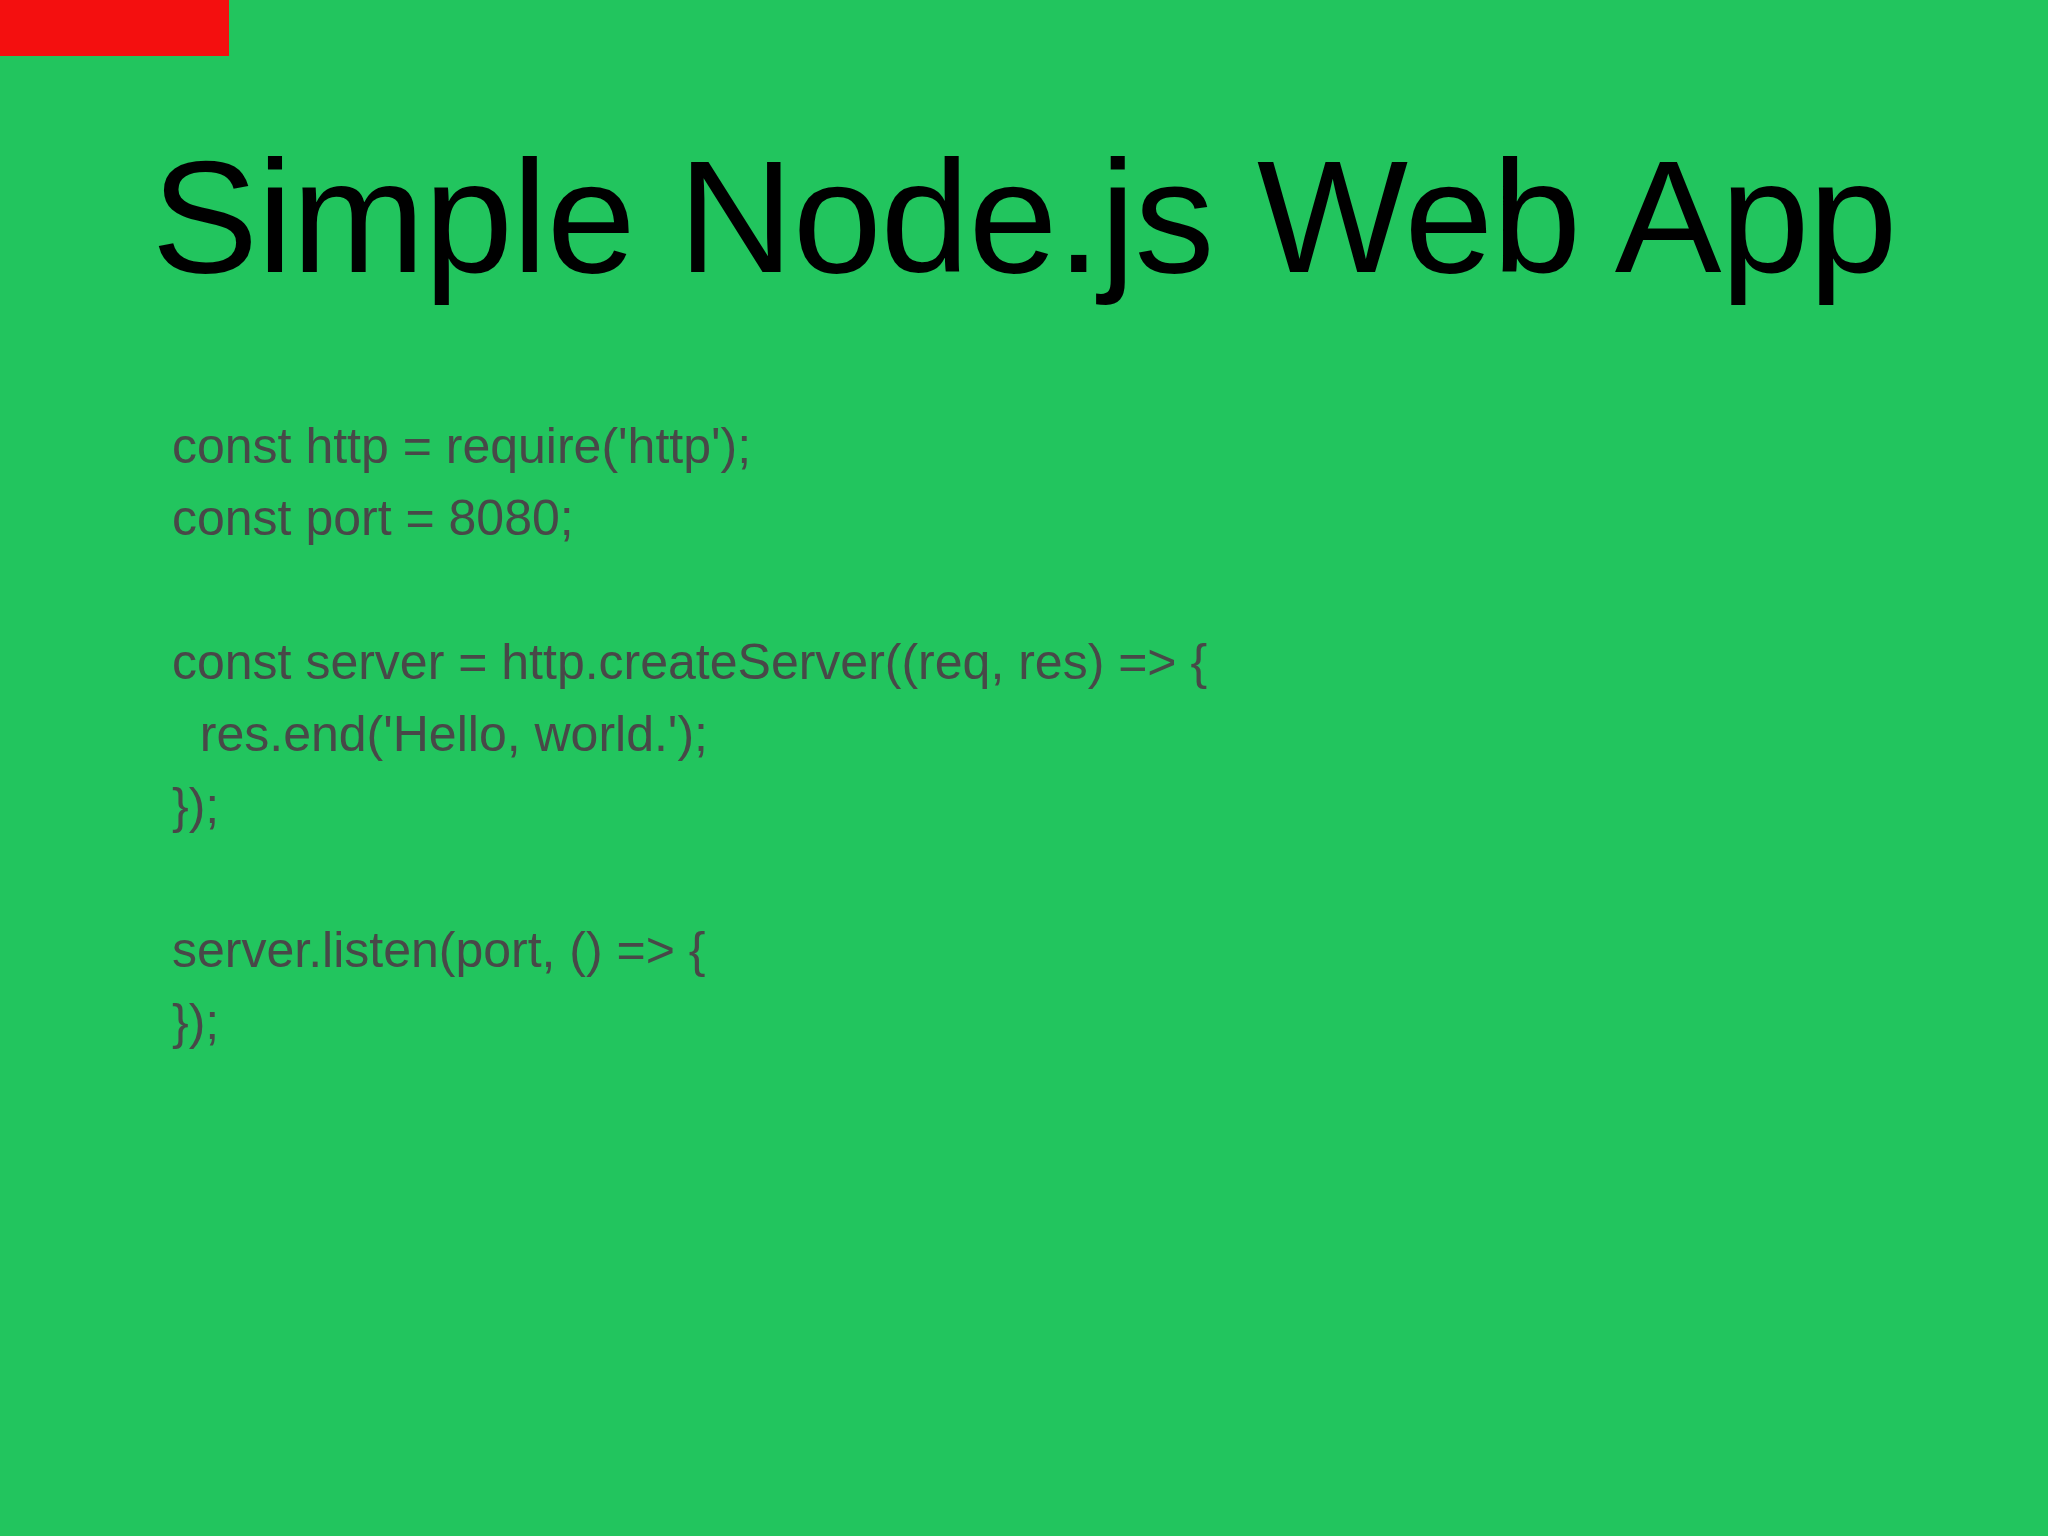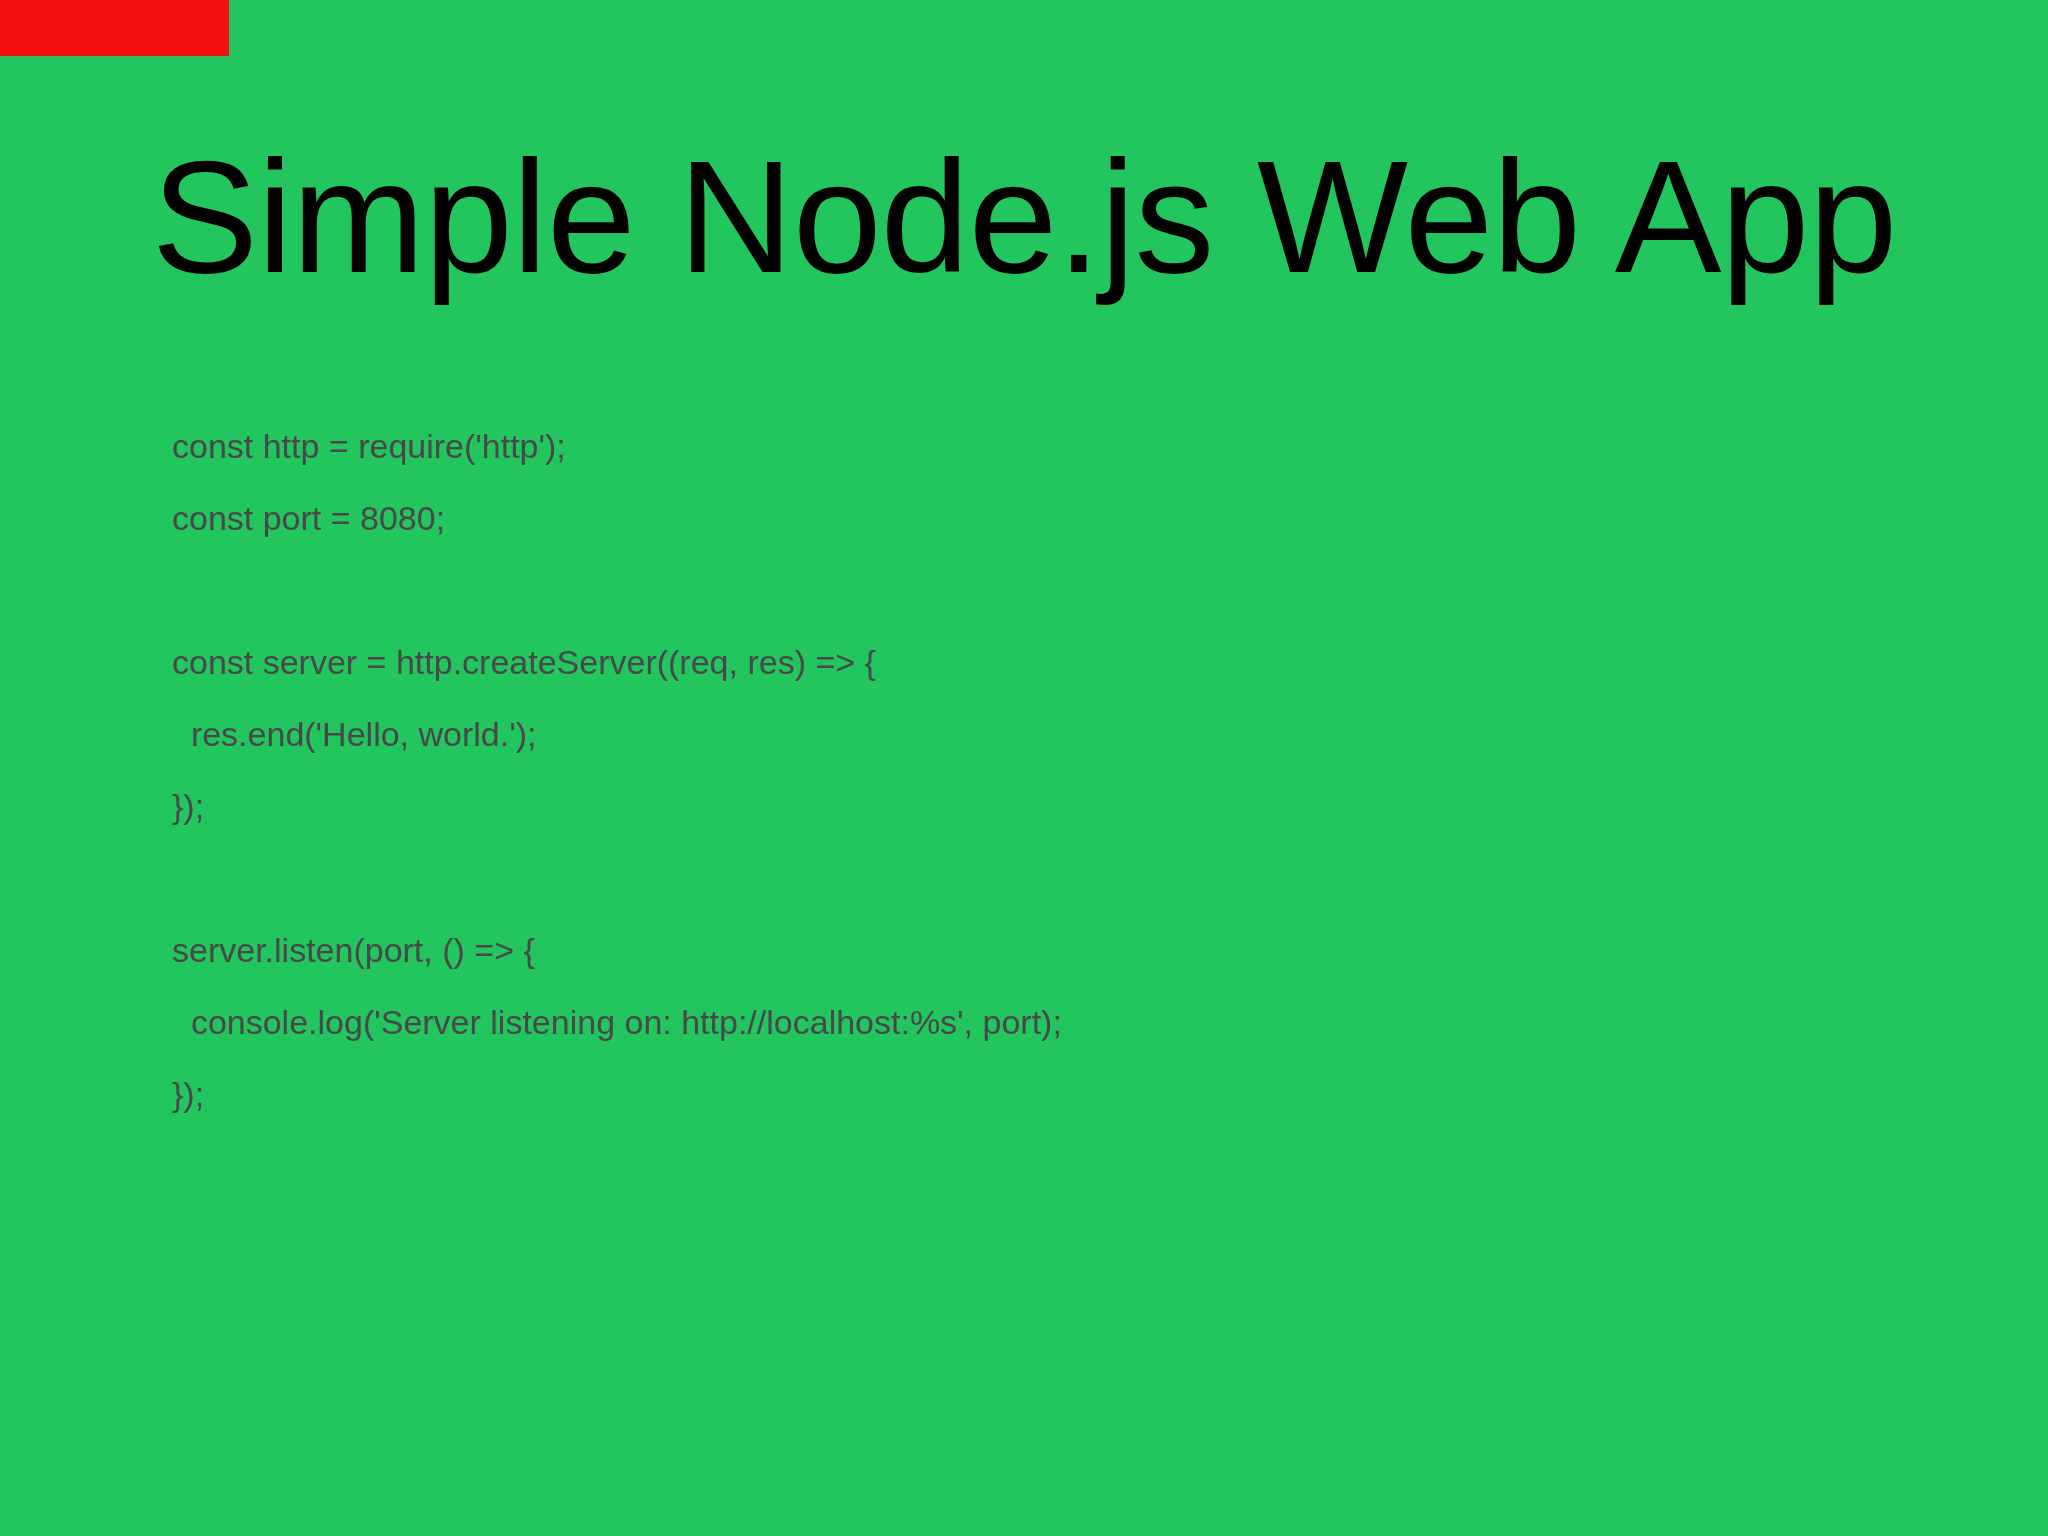--- a/index.html
+++ b/index.html
@@ -35,21 +35,21 @@
     color: #000000;
     letter-spacing: -1px;
     white-space: nowrap;
   }
   .code-block {
     position: absolute;
     left: 172px;
     top: 410px;
     width: 1800px;
     color: #484848;
-    font-size: 34px;
+    font-size: 50px;
     font-weight: 400;
   }
   .code-line {
     height: 72px;
     line-height: 72px;
     white-space: pre;
     letter-spacing: 0;
   }
   .bitly-link {
     position: absolute;
@@ -73,18 +73,17 @@
 
   <div class="code-block">
     <div class="code-line">const http = require('http');</div>
     <div class="code-line">const port = 8080;</div>
     <div class="code-line"></div>
     <div class="code-line">const server = http.createServer((req, res) =&gt; {</div>
     <div class="code-line">  res.end('Hello, world.');</div>
     <div class="code-line">});</div>
     <div class="code-line"></div>
     <div class="code-line">server.listen(port, () =&gt; {</div>
-    <div class="code-line">  console.log('Server listening on: http://localhost:%s', port);</div>
     <div class="code-line">});</div>
   </div>
 
 
 </div>
 
 </body></html>

